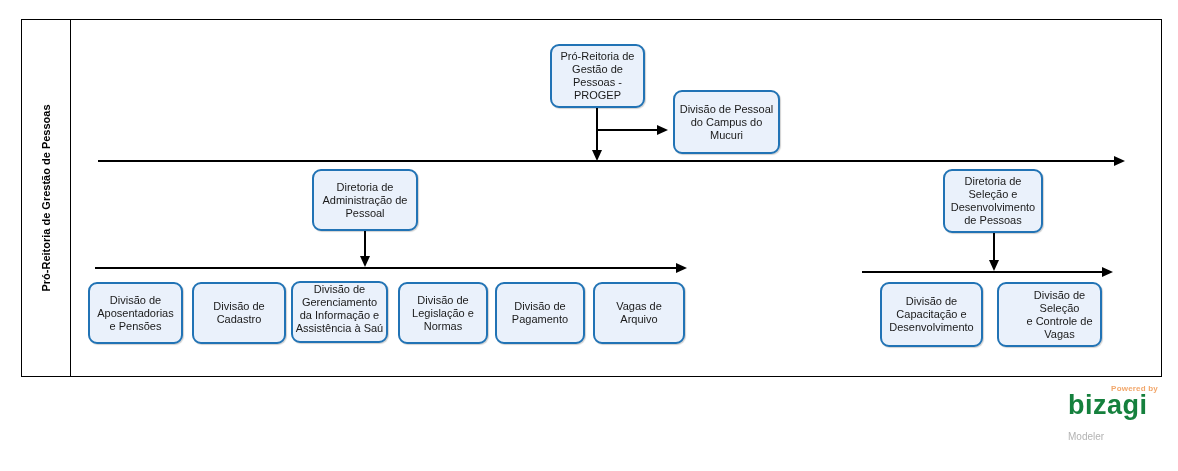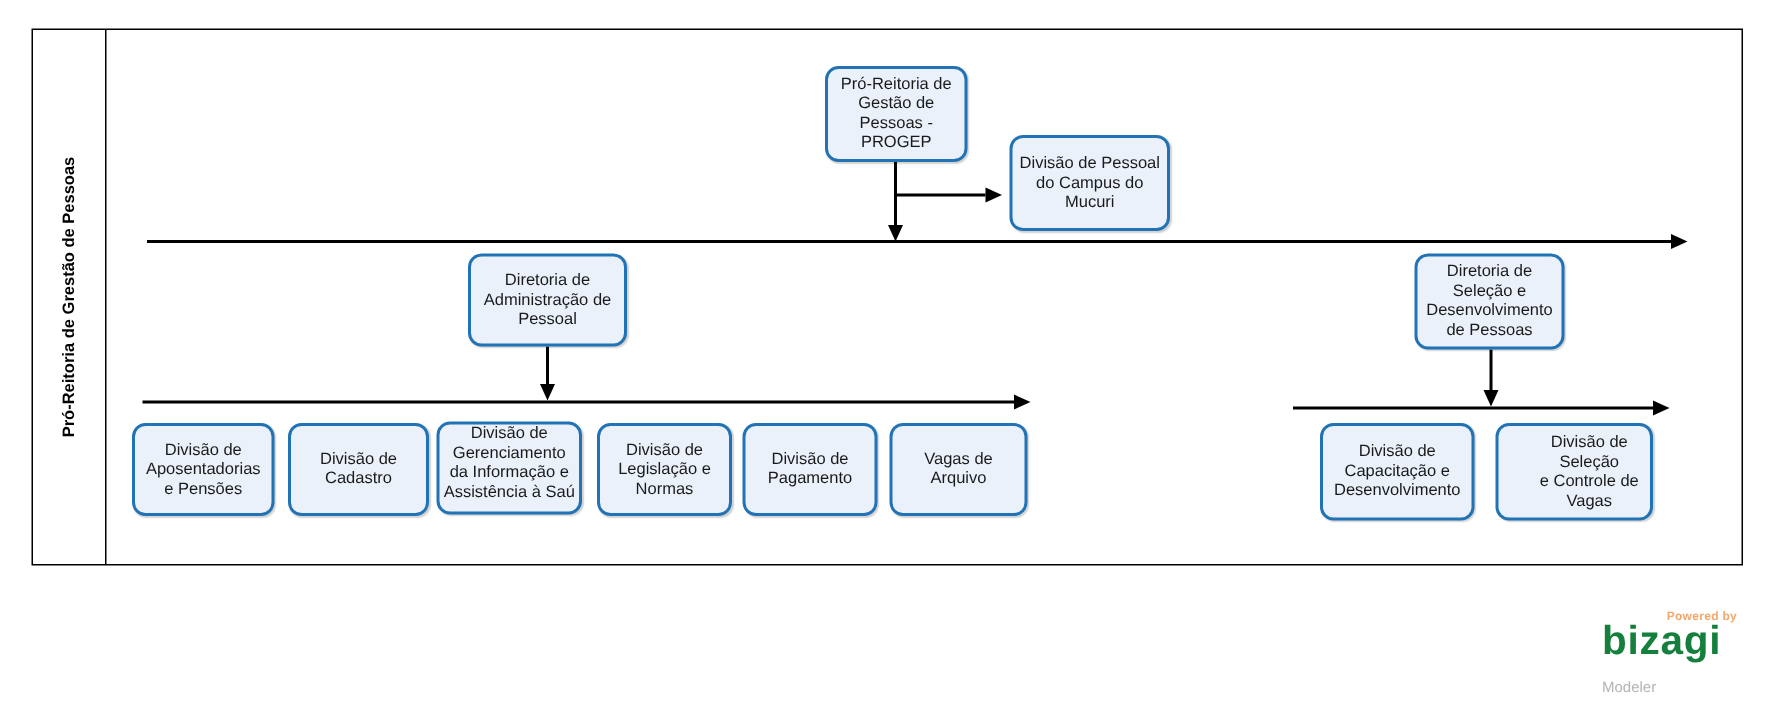--- a/index.html
+++ b/index.html
@@ -42,21 +42,21 @@
     position:absolute;width:0;height:0;
     border-top:5px solid transparent;border-bottom:5px solid transparent;
     border-left:11px solid #000;
   }
   .arrow-down{
     position:absolute;width:0;height:0;
     border-left:5px solid transparent;border-right:5px solid transparent;
     border-top:11px solid #000;
   }
   
-  .logo{position:absolute;left:1068px;top:406px;width:90px;}
+  .logo{position:absolute;left:1068px;top:384px;width:90px;}
   .logo-powered{font-size:8px;font-weight:bold;color:#F2A76B;text-align:right;letter-spacing:.2px;}
   .logo-brand{font-size:27px;font-weight:700;color:#15803d;line-height:24px;letter-spacing:.5px;}
   .logo-product{font-size:10px;color:#B3B3B3;margin-top:14px;}
 </style>
 </head>
 <body>
 
 <div id="canvas">
 
   <div class="pool">

